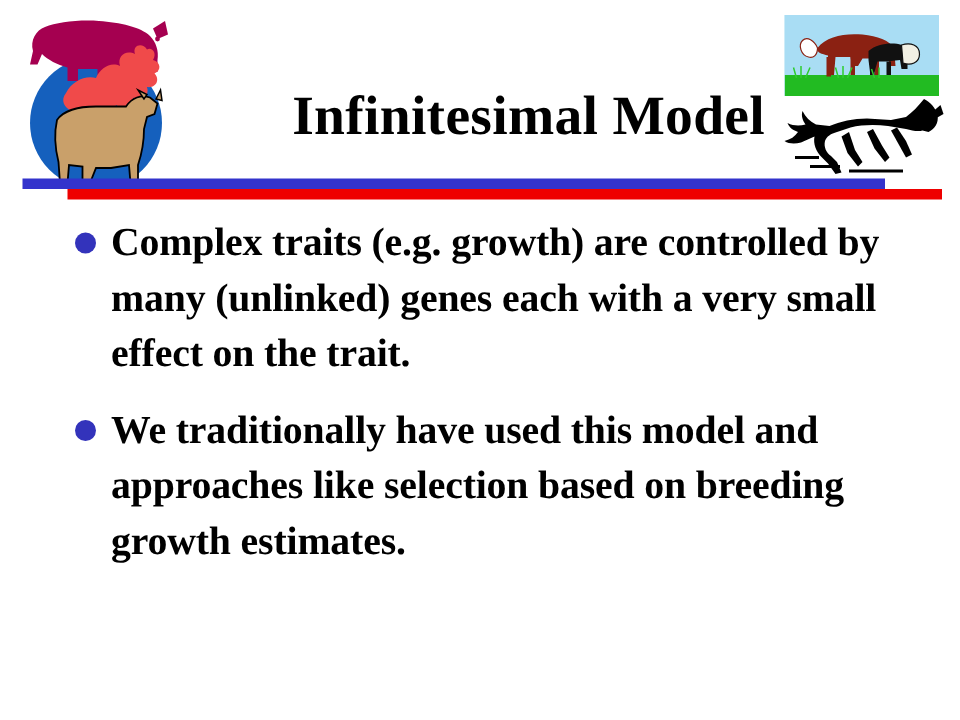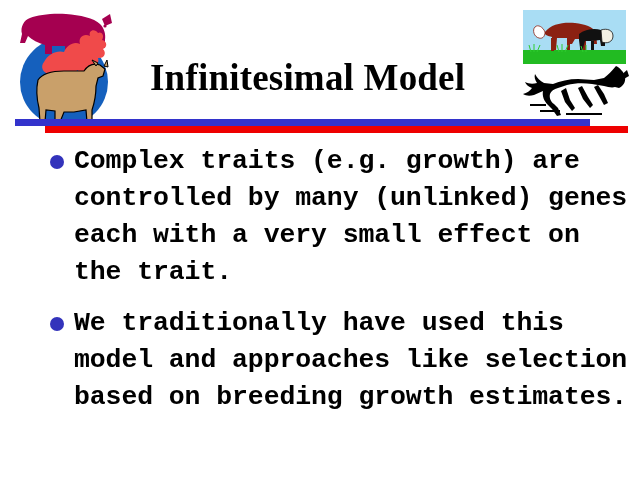--- a/index.html
+++ b/index.html
@@ -40,21 +40,21 @@
     height: 126px;
   }
   #logo svg { display: block; }
 
   
   #slide-title {
     position: absolute;
     left: 150px;
     top: 56px;
     width: 360px;
-    text-align: left;
+    text-align: right;
     font-family: "Liberation Serif", "DejaVu Serif", serif;
     font-weight: bold;
     font-size: 37px;
     line-height: 44px;
     color: #000000;
     letter-spacing: 0.2px;
     white-space: nowrap;
   }
 
   
@@ -113,21 +113,21 @@
     flex: 0 0 auto;
     width: 14px;
     height: 14px;
     border-radius: 50%;
     background: #3333bb;
     margin-top: 12px;
     margin-right: 10px;
   }
   .bullet-text {
     flex: 1 1 auto;
-    font-family: Liberation Mono, monospace;
+    font-family: Liberation Serif, serif;
     font-weight: bold;
     font-size: 26.5px;
     line-height: 37px;
     color: #000000;
     letter-spacing: -0.1px;
   }
 </style>
 </head>
 <body>
 

